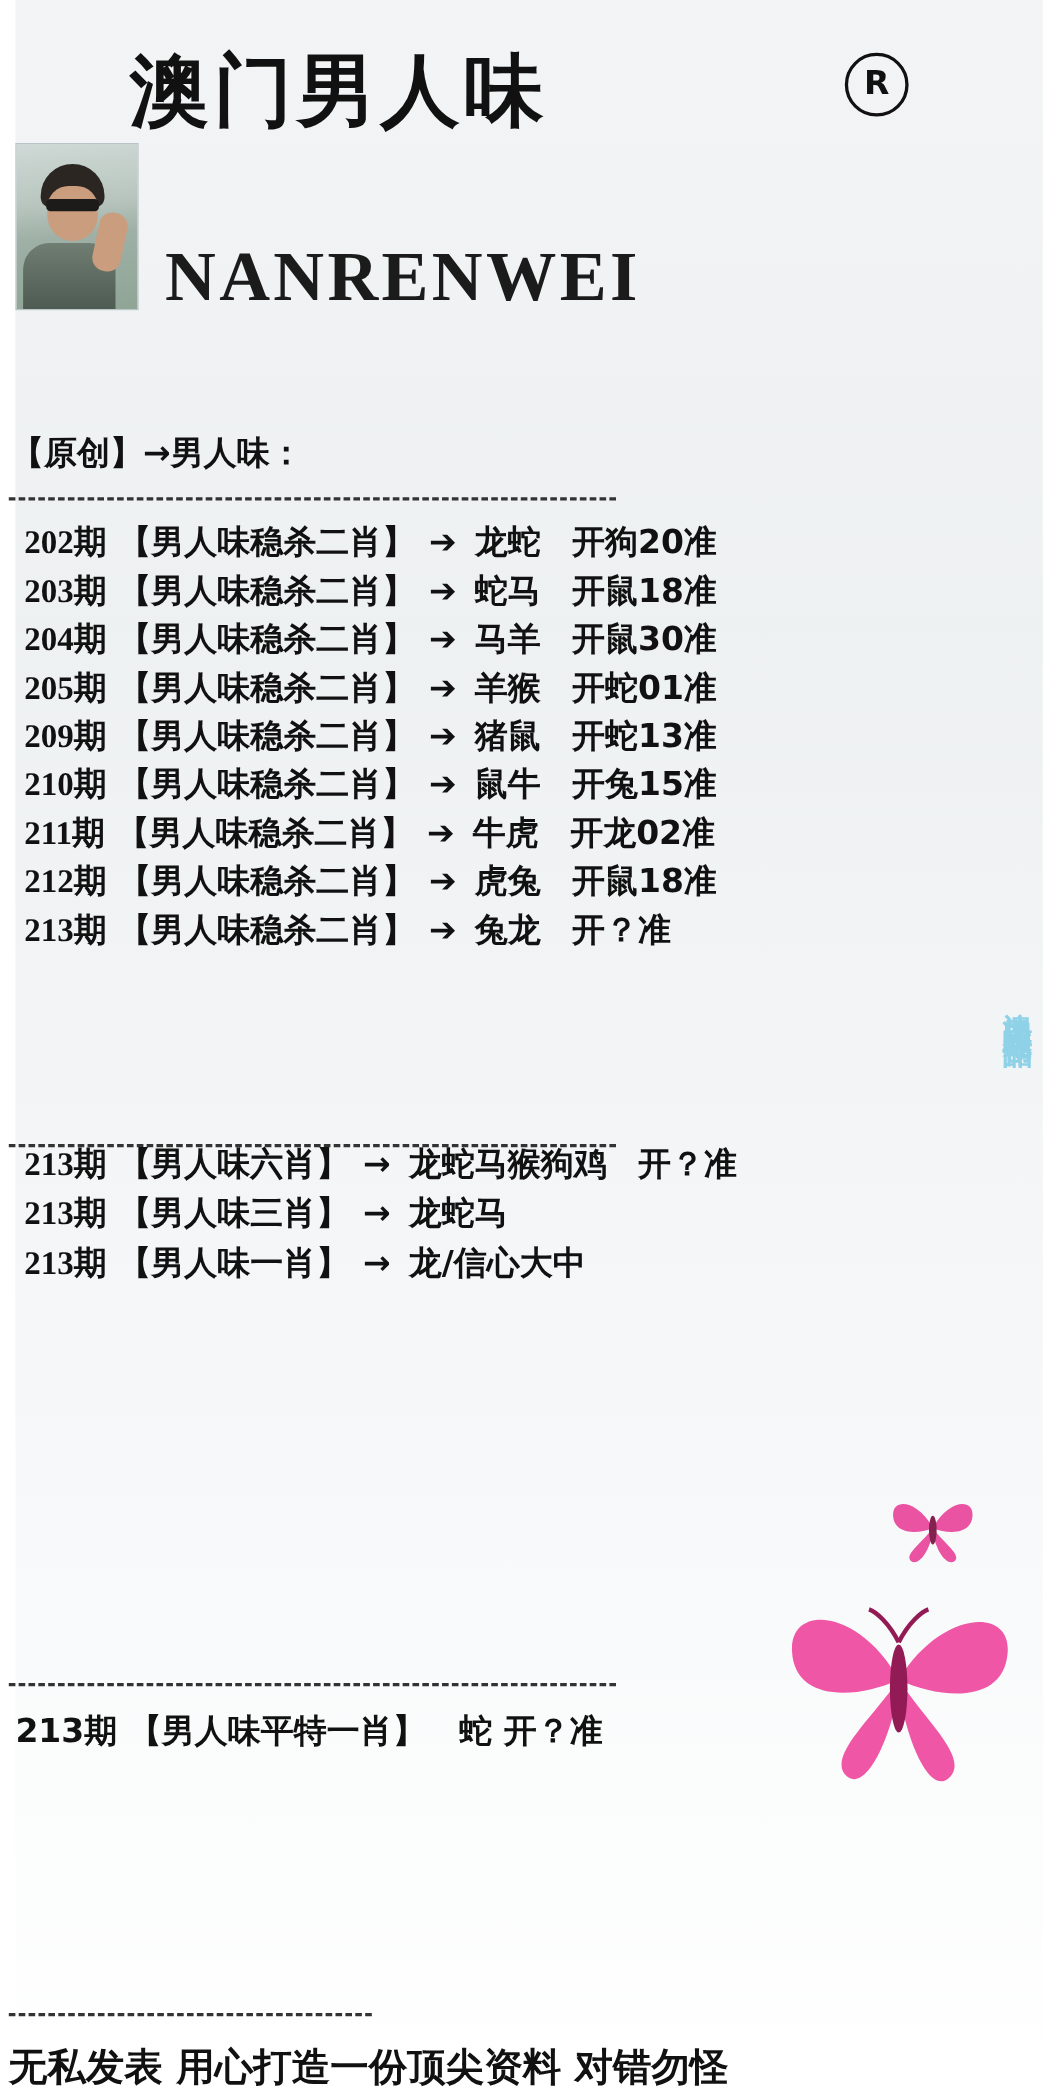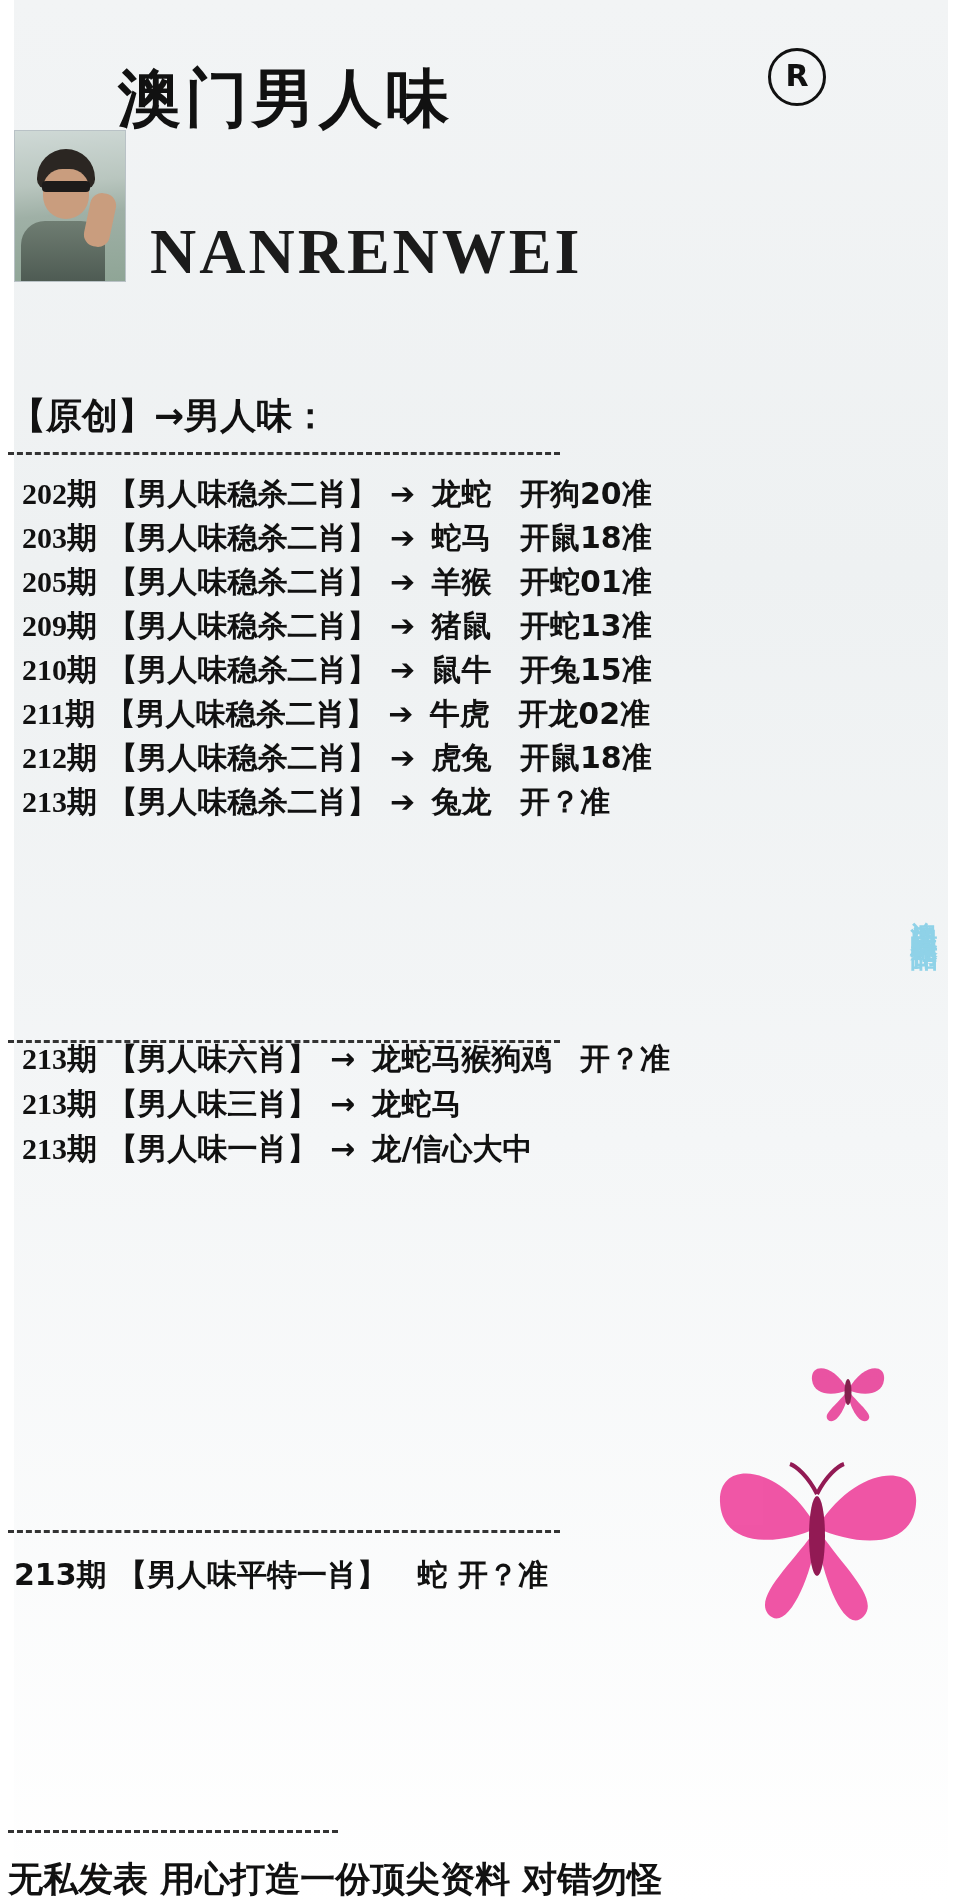--- a/index.html
+++ b/index.html
@@ -88,24 +88,24 @@
     left: 72px; top: 62px;
     width: 26px; height: 54px;
     background: #c99d7e;
     border-radius: 12px;
     transform: rotate(12deg);
   }
 
   .brand-cn {
     position: absolute;
     left: 118px;
-    top: 67px;
-    font-family: "DejaVu Sans", "Liberation Sans", sans-serif;
-    font-weight: bold;
-    font-size: 63px;
+    top: 46px;
+    font-family: "DejaVu Sans", "Liberation Sans", sans-serif;
+    font-weight: bold;
+    font-size: 72px;
     letter-spacing: 4px;
     color: #111111;
     line-height: 1;
     white-space: nowrap;
   }
   .brand-reg {
     position: absolute;
     left: 768px;
     top: 48px;
     width: 52px;
@@ -133,21 +133,21 @@
     transform: translateY(-20px);
   }
 
   
   .origin-line {
     position: absolute;
     left: 10px;
     top: 392px;
     font-family: "DejaVu Sans", "Liberation Sans", sans-serif;
     font-weight: bold;
-    font-size: 36px;
+    font-size: 30px;
     color: #111111;
     white-space: nowrap;
   }
   .dashed {
     position: absolute;
     height: 0;
     border-top: 3px dashed #333333;
   }
   .dashed.d1 { left: 8px; top: 452px; width: 552px; }
   .dashed.d2 { left: 8px; top: 1040px; width: 552px; }
@@ -293,20 +293,27 @@
     </div>
 
     <div class="row">
       <span class="num">203期</span>
       <span>【男人味稳杀二肖】</span>
       <span class="arrow">➔</span>
       <span class="pick">蛇马</span>
       <span class="result">开鼠18准</span>
     </div>
 
+    <div class="row">
+      <span class="num">204期</span>
+      <span>【男人味稳杀二肖】</span>
+      <span class="arrow">➔</span>
+      <span class="pick">马羊</span>
+      <span class="result">开鼠30准</span>
+    </div>
 
     <div class="row">
       <span class="num">205期</span>
       <span>【男人味稳杀二肖】</span>
       <span class="arrow">➔</span>
       <span class="pick">羊猴</span>
       <span class="result">开蛇01准</span>
     </div>
 
 

